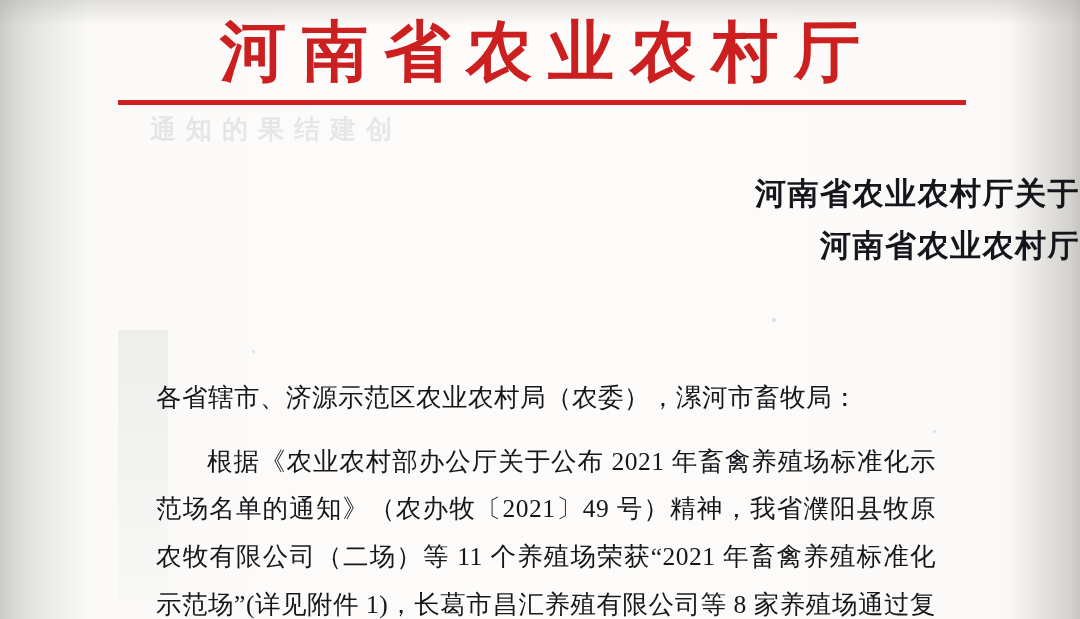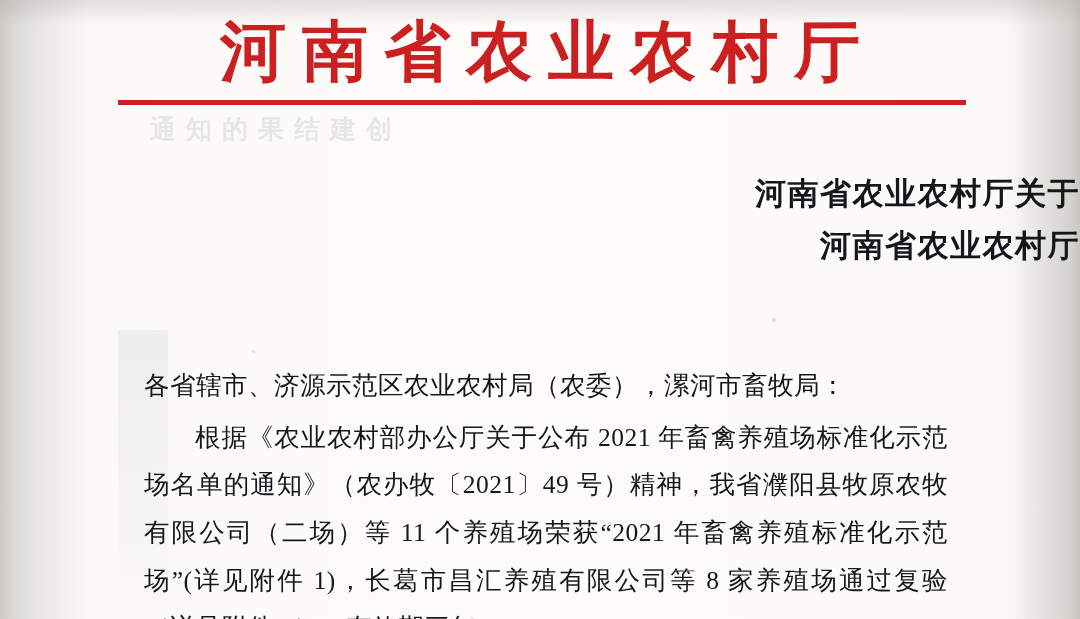--- a/index.html
+++ b/index.html
@@ -127,21 +127,21 @@
     position: absolute;
     left: 140px;
     top: 358px;
     width: 812px;
     color: #15171d;
     font-size: 25.5px;
     line-height: 1.87;
     letter-spacing: 0.5px;
   }
   #doc-body p {
-    margin: 4px;
+    margin: 16px;
     text-align: justify;
   }
   #doc-body p.indent {
     text-indent: 2em;
   }
 
   
   .speck {
     position: absolute;
     background: rgba(90,95,105,0.18);

